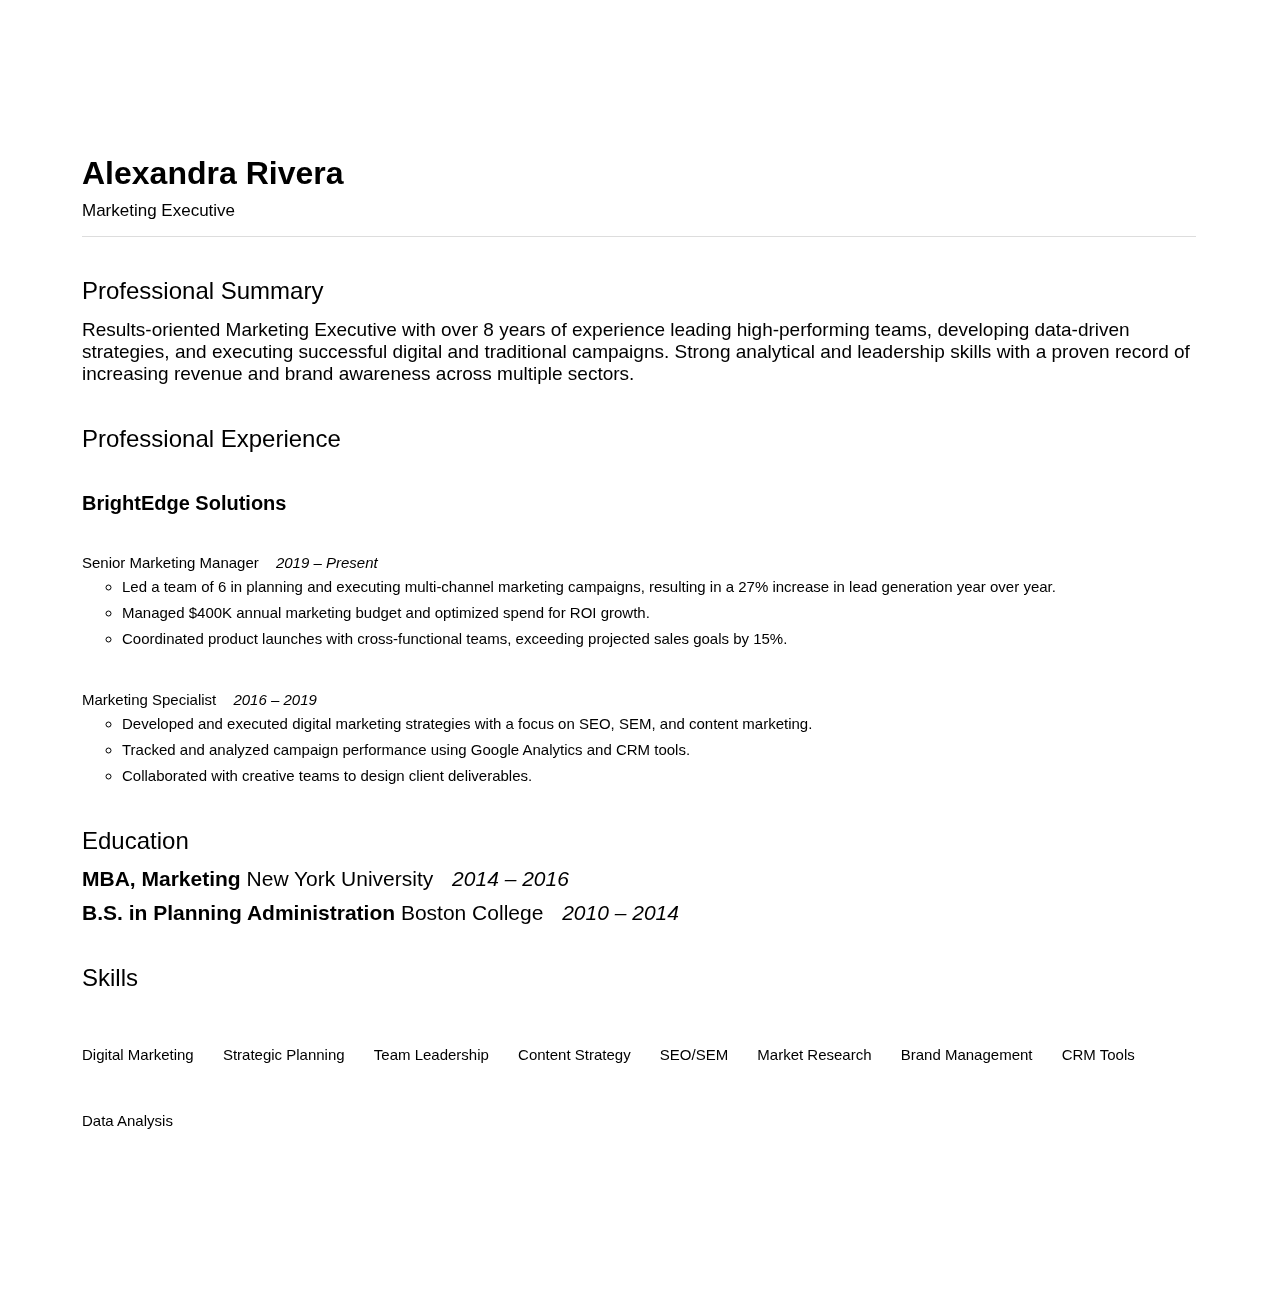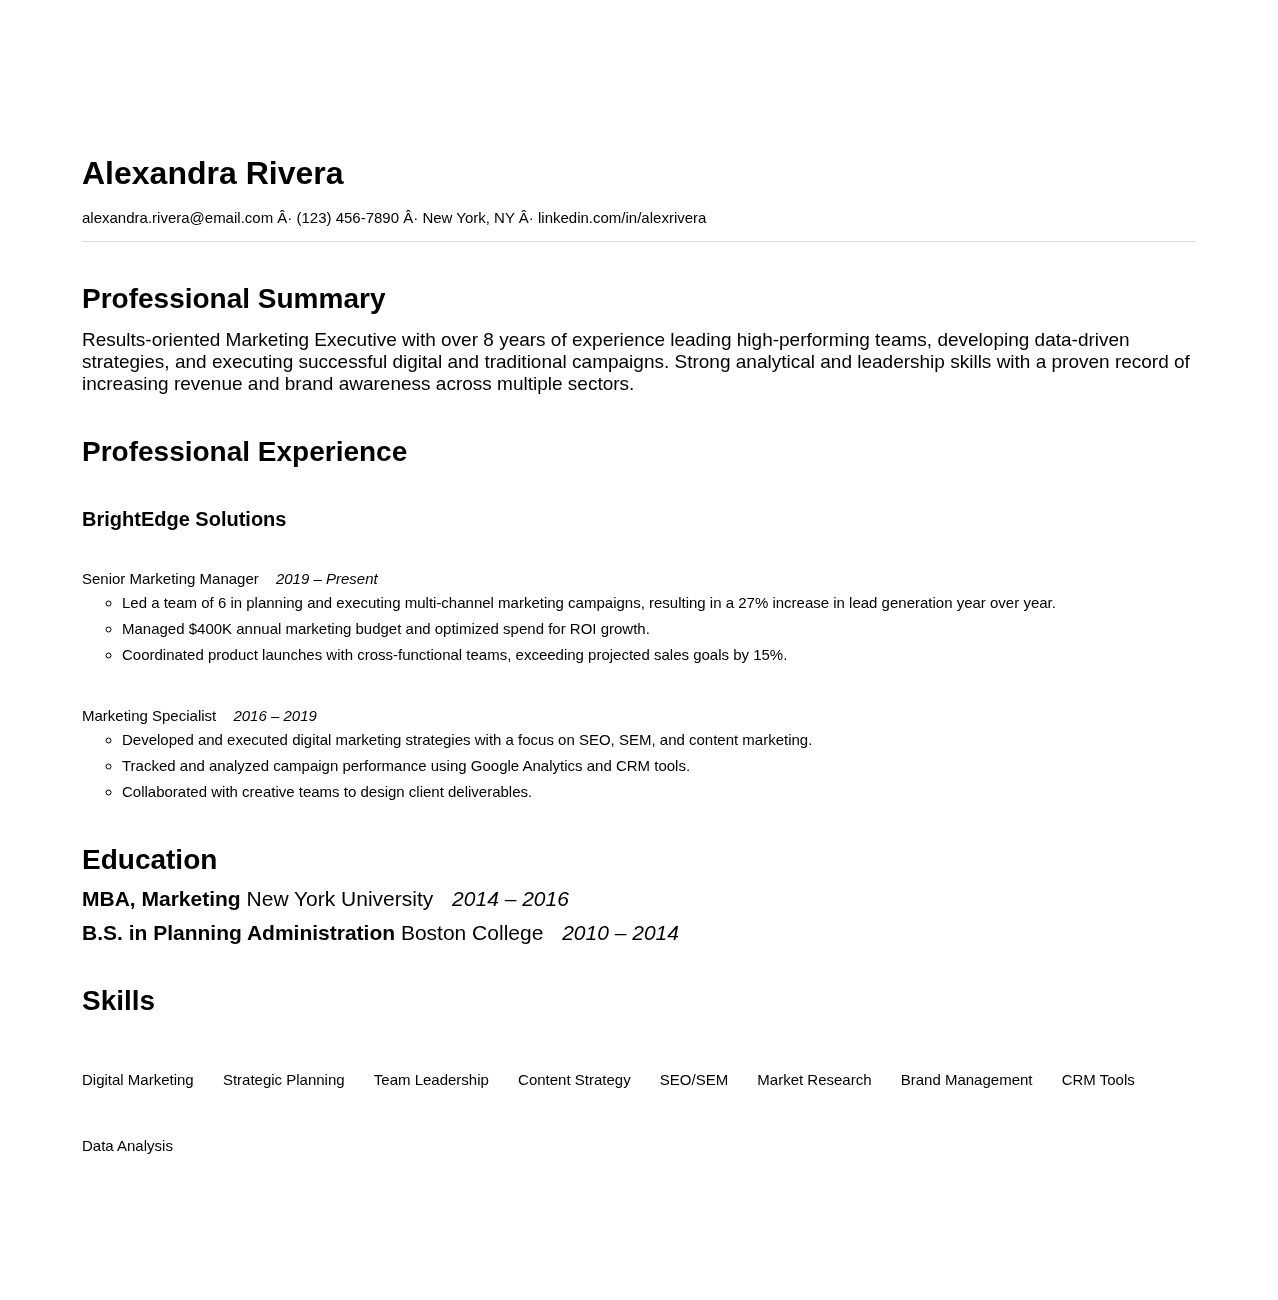--- a/index.html
+++ b/index.html
@@ -22,22 +22,22 @@
   .subtitle { font-size: 17px; margin-top: 9px; line-height: 1.2; }
   .contact  { font-size: 15px; margin-top: 17px; line-height: 1.2; }
 
   hr.divider {
     border: 0;
     border-top: 1px solid #dddddd;
     margin: 14px 0 0 0;
   }
 
   h2.section-heading {
-    font-size: 28px;
-    font-weight: bold;
+    font-size: 24px;
+    font-weight: normal;
     margin: 25px 0 0 0;
     line-height: 1.2;
   }
 
   p.summary-text {
     font-size: 19px;
     line-height: 22px;
     margin: 13px 0 0 0;
   }
 
@@ -68,21 +68,21 @@
   .skills-list { margin-top: 9px; font-size: 15px; }
   .skill { display: inline-block; margin-right: 25px; line-height: 26px; }
 </style>
 </head>
 <body>
 
 <div class="page">
 
   <header>
     <h1 class="name">Alexandra Rivera</h1>
-    <div class="contact">alexandra.rivera@email.com Â· (123) 456-7890 Â· New York, NY Â· linkedin.com/in/alexrivera</div>
+    <div class="subtitle">Marketing Executive</div>
   </header>
 
   <hr class="divider">
 
   <section>
     <h2 class="section-heading">Professional Summary</h2>
     <p class="summary-text">Results-oriented Marketing Executive with over 8 years of experience leading high-performing teams, developing data-driven strategies, and executing successful digital and traditional campaigns. Strong analytical and leadership skills with a proven record of increasing revenue and brand awareness across multiple sectors.</p>
   </section>
 
   <section>

